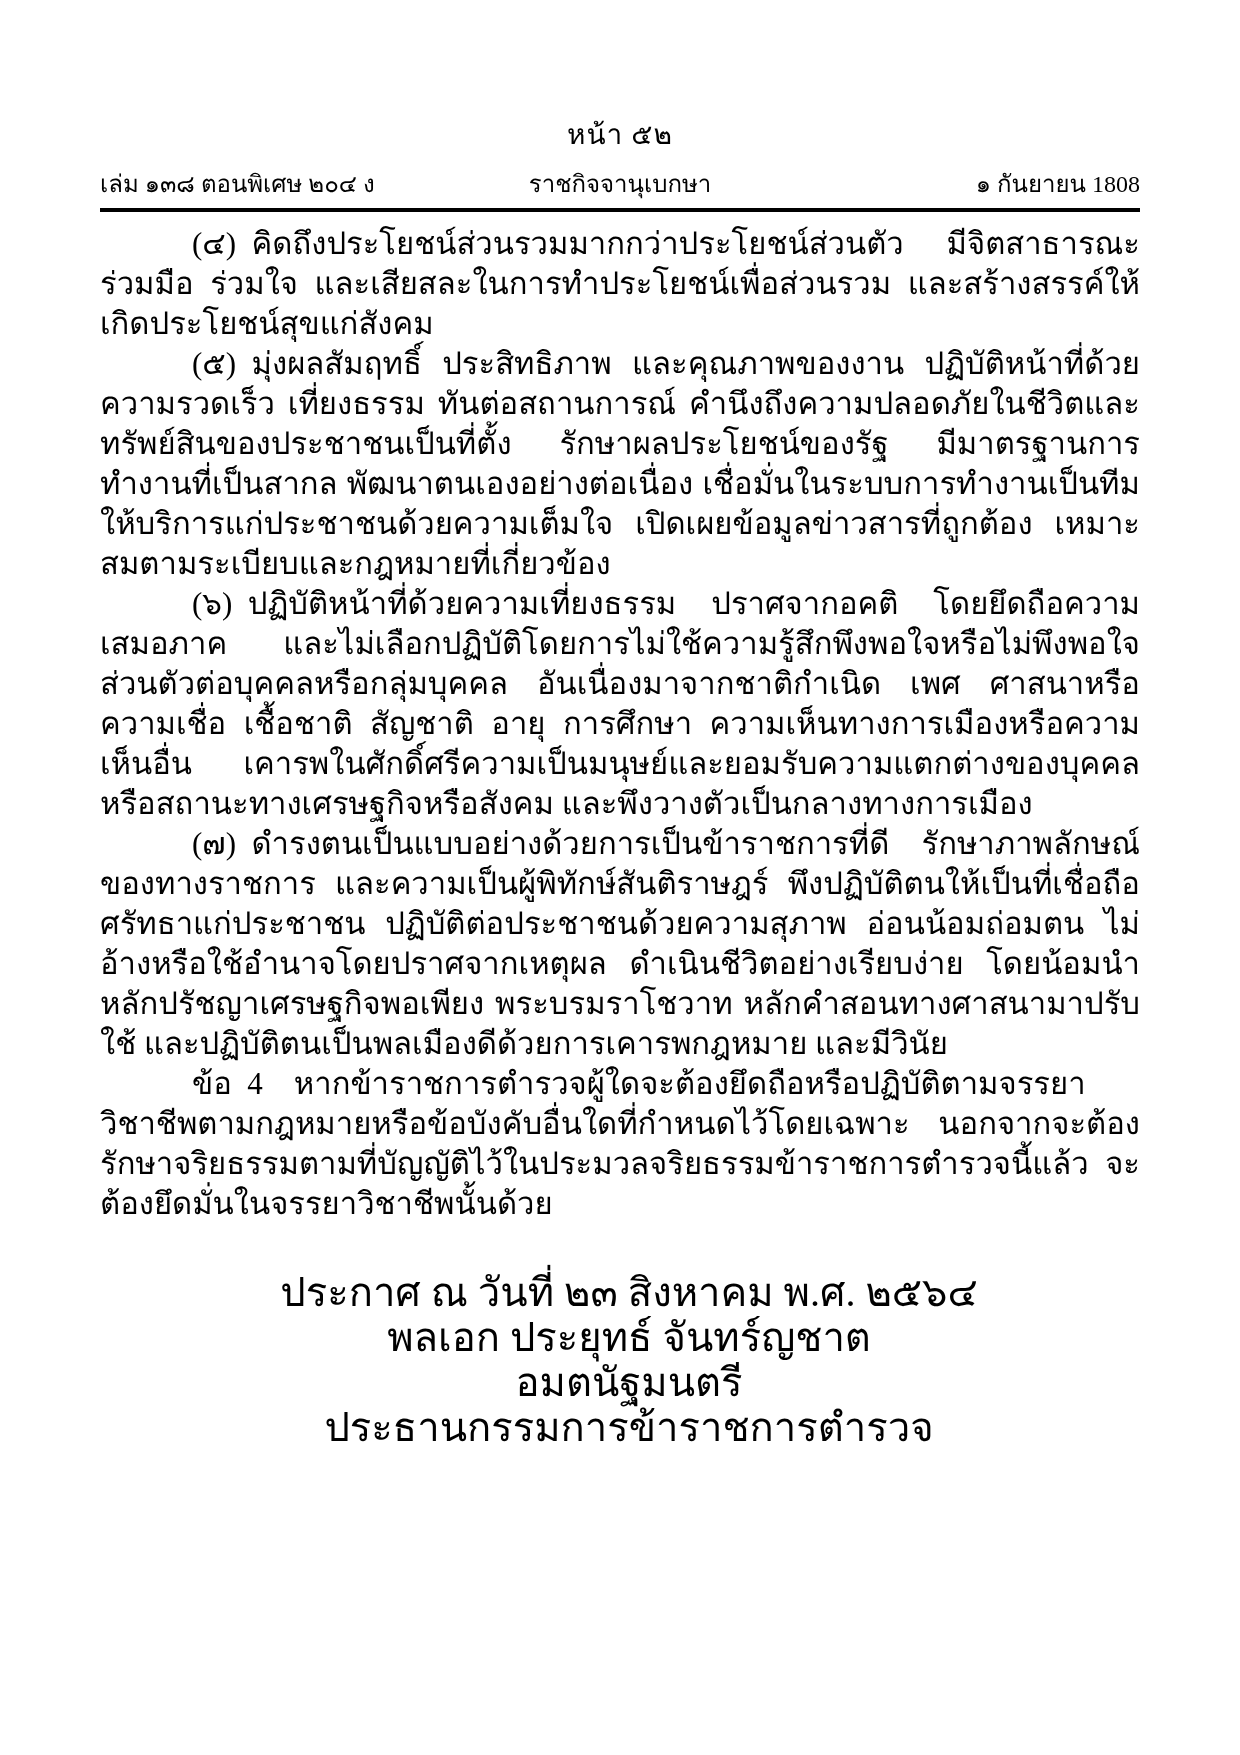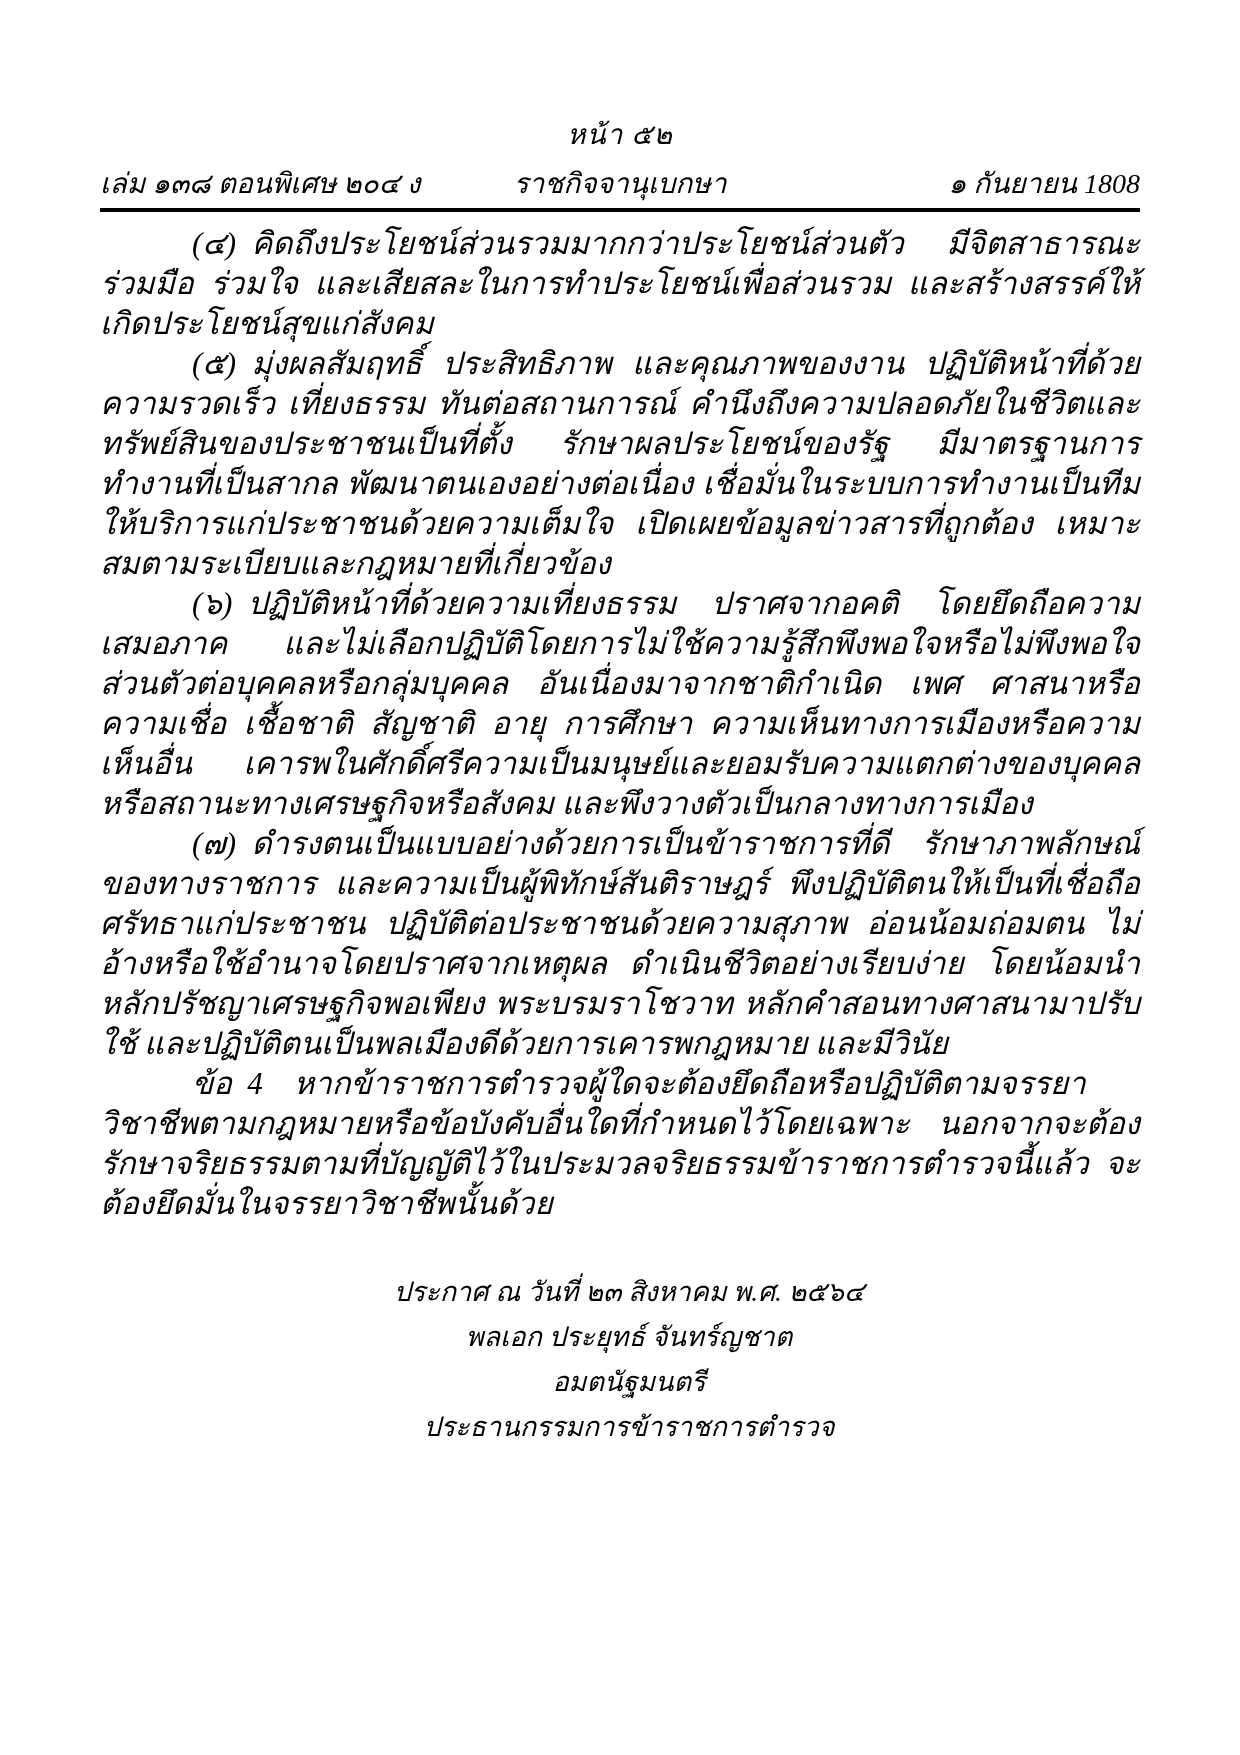--- a/index.html
+++ b/index.html
@@ -9,34 +9,33 @@
     height: 1755px;
     font-family: "Liberation Serif", "DejaVu Serif", serif;
     color: #000000;
     overflow: hidden;
   }
   .page {
     width: 1240px;
     height: 1755px;
     background: #ffffff;
     padding: 118px 100px 0 100px;
-    font-style: italic;
   }
   .page-num {
     text-align: center;
     font-size: 28px;
     line-height: 34px;
     letter-spacing: 1px;
   }
   .masthead {
     margin-top: 7px;
     display: grid;
     grid-template-columns: 1fr auto 1fr;
     align-items: baseline;
-    font-size: 28px;
+    font-size: 24px;
     line-height: 34px;
   }
   .masthead .vol  { justify-self: start; }
   .masthead .gz   { justify-self: center; margin-top: 8px; }
   .masthead .date { justify-self: end; }
   .rule {
     margin-top: 7px;
     height: 4px;
     background: #000000;
   }
@@ -48,21 +47,21 @@
     text-justify: inter-word;
     overflow-wrap: break-word;
   }
   .body-text p {
     text-indent: 92px;
   }
   .signature {
     margin-top: 46px;
     padding-left: 18px;
     text-align: center;
-    font-size: 27px;
+    font-size: 40px;
     line-height: 45px;
   }
 </style>
 </head>
 <body>
 
 <div class="page">
 
   <div class="page-num">หน้า ๕๒</div>
 

